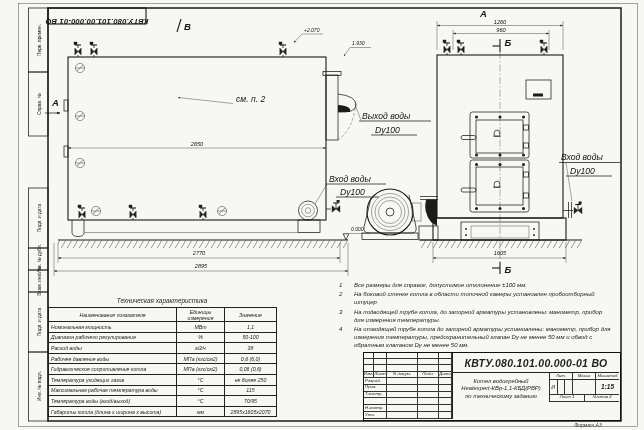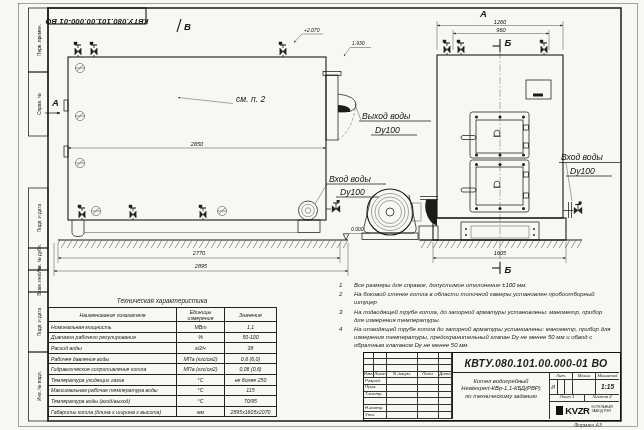--- a/index.html
+++ b/index.html
@@ -452,26 +452,18 @@
     <div class="lb" style="left:0;top:0;width:23px;height:6.5px;">Лит.</div>
     <div class="lb" style="left:23px;top:0;width:23px;height:6.5px;">Масса</div>
     <div class="lb" style="left:46px;top:0;width:24px;height:6.5px;">Масштаб</div>
     <div class="lb litval" style="left:0;top:6.5px;width:7.6px;height:15px;">И</div>
     <div class="lb" style="left:7.6px;top:6.5px;width:7.7px;height:15px;"></div>
     <div class="lb" style="left:15.3px;top:6.5px;width:7.7px;height:15px;"></div>
     <div class="lb" style="left:23px;top:6.5px;width:23px;height:15px;"></div>
     <div class="lb scaleval" style="left:46px;top:6.5px;width:24px;height:15px;">1:15</div>
     <div class="lb" style="left:0;top:21.5px;width:35px;height:7px;">Лист 1</div>
     <div class="lb" style="left:35px;top:21.5px;width:35px;height:7px;">Листов 2</div>
-    <div class="logorow">
-      <span class="logo-mark"></span>
-      <span class="logo-txt">KVZR</span>
-      <span class="co-name">
-        <div>КОТЕЛЬНЫЙ</div>
-        <div>ЗАВОД РЭП</div>
-      </span>
-    </div>
   </div>
 </div>
 
 <div class="format">Формат А3</div>
 
 </div>
 
 </body></html>

